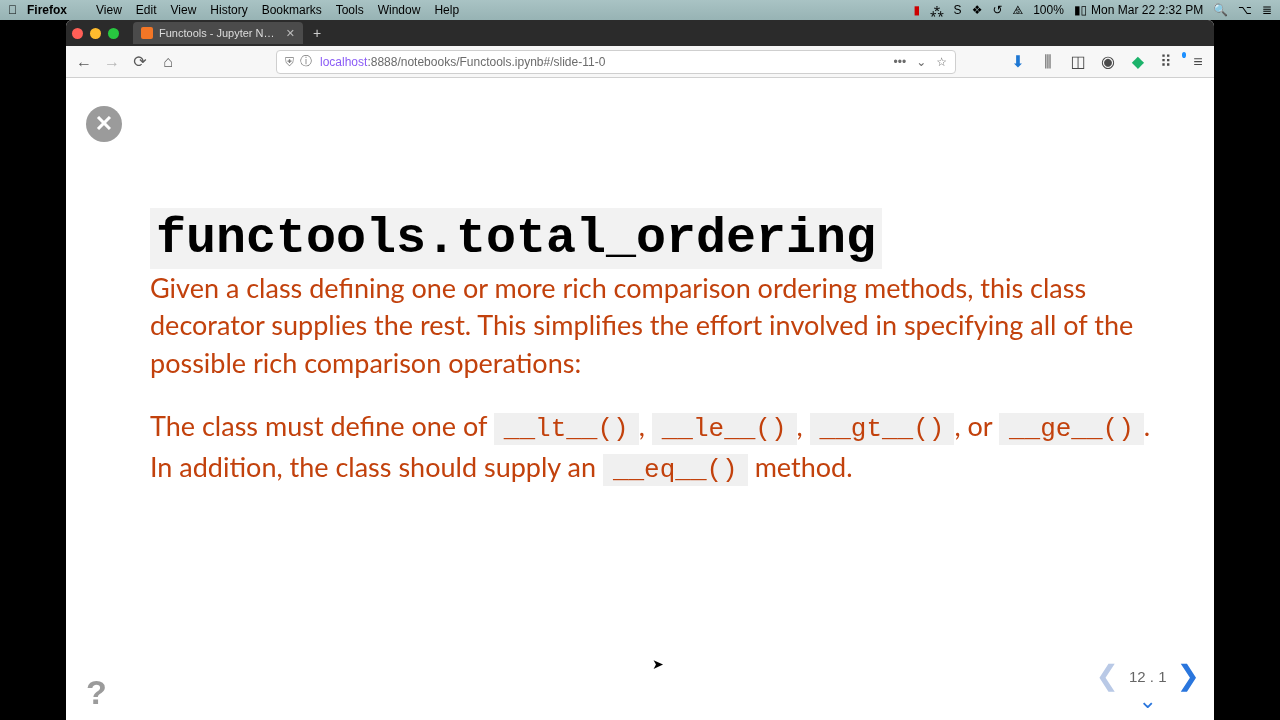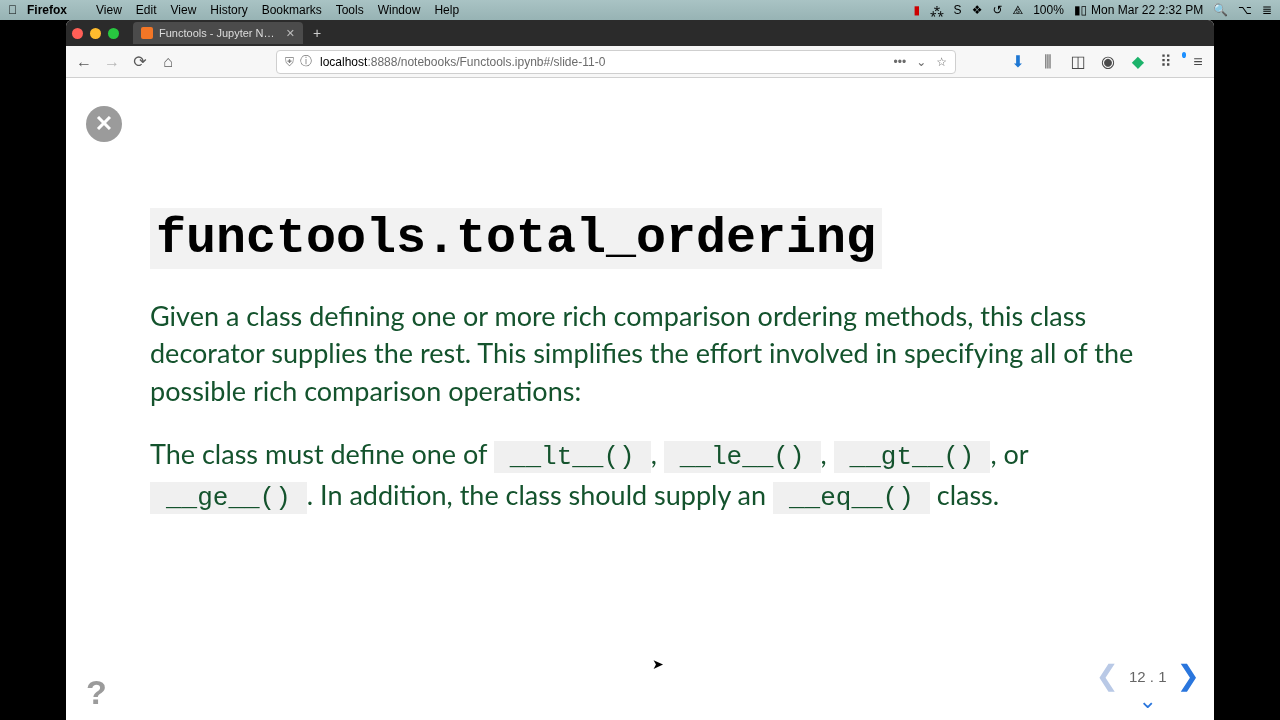--- a/index.html
+++ b/index.html
@@ -87,21 +87,21 @@
     display: flex;
     align-items: center;
     padding: 0 8px;
     font-size: 12px;
     color: #6b6b6b;
     background: #fff;
   }
   .urlbar .shield { margin-right: 6px; color: #7a7a7a; }
   .urlbar .lock { margin-right: 8px; color: #7a7a7a; }
   .urlbar .urltext { flex: 1; }
-  .urlbar .urltext .dark { color: #000000; }
+  .urlbar .urltext .dark { color: #8b5cf6; }
   .urlright { margin-left: auto; display: flex; gap: 10px; color: #6b6b6b; }
   .toolbar-right { margin-left: auto; display: flex; gap: 14px; color: #4a4a4a; align-items: center; }
   .toolbar-right .ticon { width: 16px; height: 16px; display:flex;align-items:center;justify-content:center; cursor:pointer;}
   .accentdot { width:6px;height:6px;border-radius:50%;background:#1e90ff;position:relative;top:-7px;left:10px;}
   
   .content {
     position: absolute;
     top: 58px; left: 0; right: 0; bottom: 0;
     background: #fff;
   }
@@ -126,33 +126,32 @@
     top: 130px;
   }
   .slide h1 {
     font-family: "Courier New", monospace;
     font-weight: 700;
     font-size: 50px;
     background: #f2f2f2;
     display: inline-block;
     padding: 2px 6px;
     letter-spacing: 0px;
-    margin-bottom: 28px;
   }
   .slide p {
     font-size: 27px;
     line-height: 1.38;
-    color: #14532d;
+    color: #c2410c;
     margin-bottom: 26px;
     font-family: "Lato","Helvetica Neue",Arial,sans-serif;
   }
   .slide code {
     font-family: "Courier New", monospace;
     background: #f0f0f0;
-    padding: 1px 16px;
+    padding: 1px 10px;
     font-size: 26px;
   }
   .help-btn {
     position: absolute;
     left: 20px;
     bottom: 8px;
     font-size: 34px;
     font-weight: 700;
     color: #9b9b9b;
     cursor: pointer;
@@ -254,21 +253,21 @@
     </div>
   </div>
 
   <div class="content">
     <div class="close-slide">✕</div>
 
     <div class="slide">
       <h1>functools.total_ordering</h1>
       <p>Given a class defining one or more rich comparison ordering methods, this class decorator supplies the rest. This simplifies the effort involved in specifying all of the possible rich comparison operations:</p>
       <p>
-        <span>The class must define one of </span><code>__lt__()</code><span>, </span><code>__le__()</code><span>, </span><code>__gt__()</code><span>, or </span><code>__ge__()</code><span>. In addition, the class should supply an </span><code>__eq__()</code><span> class.</span>
+        <span>The class must define one of </span><code>__lt__()</code><span>, </span><code>__le__()</code><span>, </span><code>__gt__()</code><span>, or </span><code>__ge__()</code><span>. In addition, the class should supply an </span><code>__eq__()</code><span> method.</span>
       </p>
     </div>
 
     <div class="help-btn">?</div>
 
     <div class="slidectl">
       <div class="row">
         <span class="arrow dim">❮</span>
         <span class="slidenum">12 . 1</span>
         <span class="arrow">❯</span>

